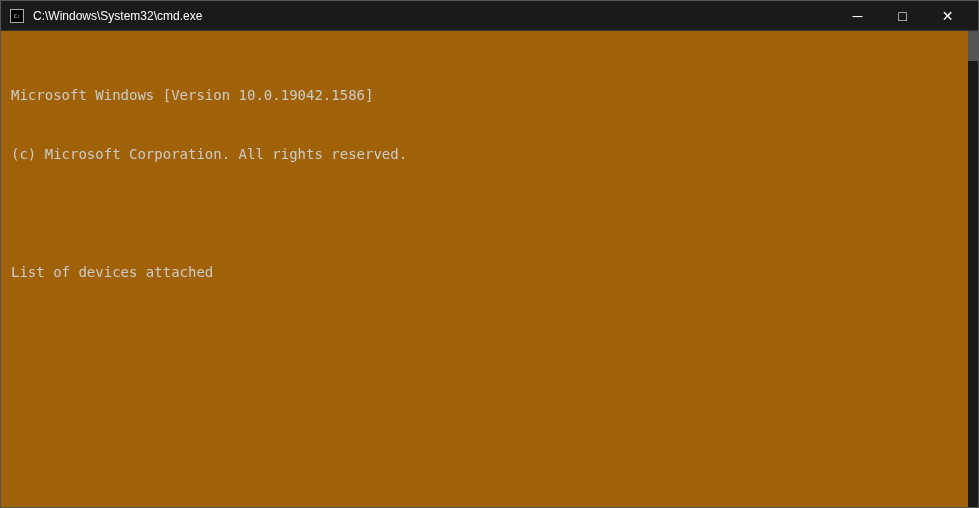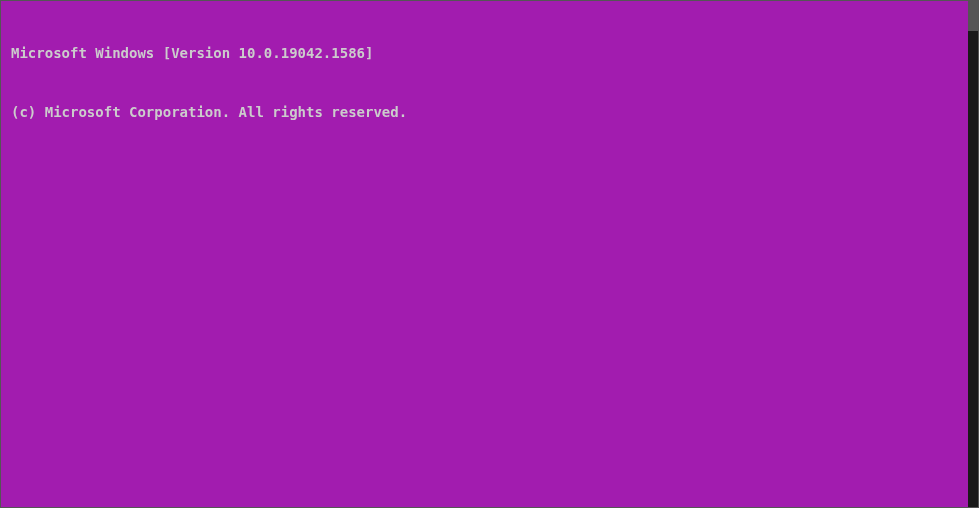--- a/index.html
+++ b/index.html
@@ -86,26 +86,25 @@
       align-items: center;
       justify-content: center;
       color: #fff;
       font-size: 14px;
       cursor: pointer;
       background: transparent;
       border: none;
     }
 
     .terminal-body {
-      background: #a21caf;
+      background: #a16207;
       flex: 1;
-      padding: 4px 10px;
+      padding: 16px 10px;
       overflow: hidden;
       position: relative;
-      font-weight: bold;
     }
 
     .terminal-content {
       color: #cccccc;
       font-size: 14px;
       line-height: 1.4;
       white-space: pre;
     }
 
     .line {
@@ -133,26 +132,40 @@
       height: 30px;
       background: #555;
       position: absolute;
       top: 0;
     }
   </style>
 </head>
 <body>
 
 <div class="window">
+  <div class="title-bar">
+    <div class="title-bar-left">
+      <div class="title-bar-icon">
+        <div class="cmd-icon"></div>
+      </div>
+      <span class="title-text">C:\Windows\System32\cmd.exe</span>
+    </div>
+    <div class="title-bar-controls">
+      <button class="control-btn">─</button>
+      <button class="control-btn">□</button>
+      <button class="control-btn close-btn">✕</button>
+    </div>
+  </div>
 
   <div class="terminal-body">
     <div class="terminal-content">
       <span class="line">Microsoft Windows [Version 10.0.19042.1586]</span>
       <span class="line">(c) Microsoft Corporation. All rights reserved.</span>
       <span class="line"> </span>
+      <span class="line">List of devices attached</span>
       
       
     </div>
     <div class="scrollbar">
       <div class="scrollbar-thumb"></div>
     </div>
   </div>
 </div>
 
 </body></html>

